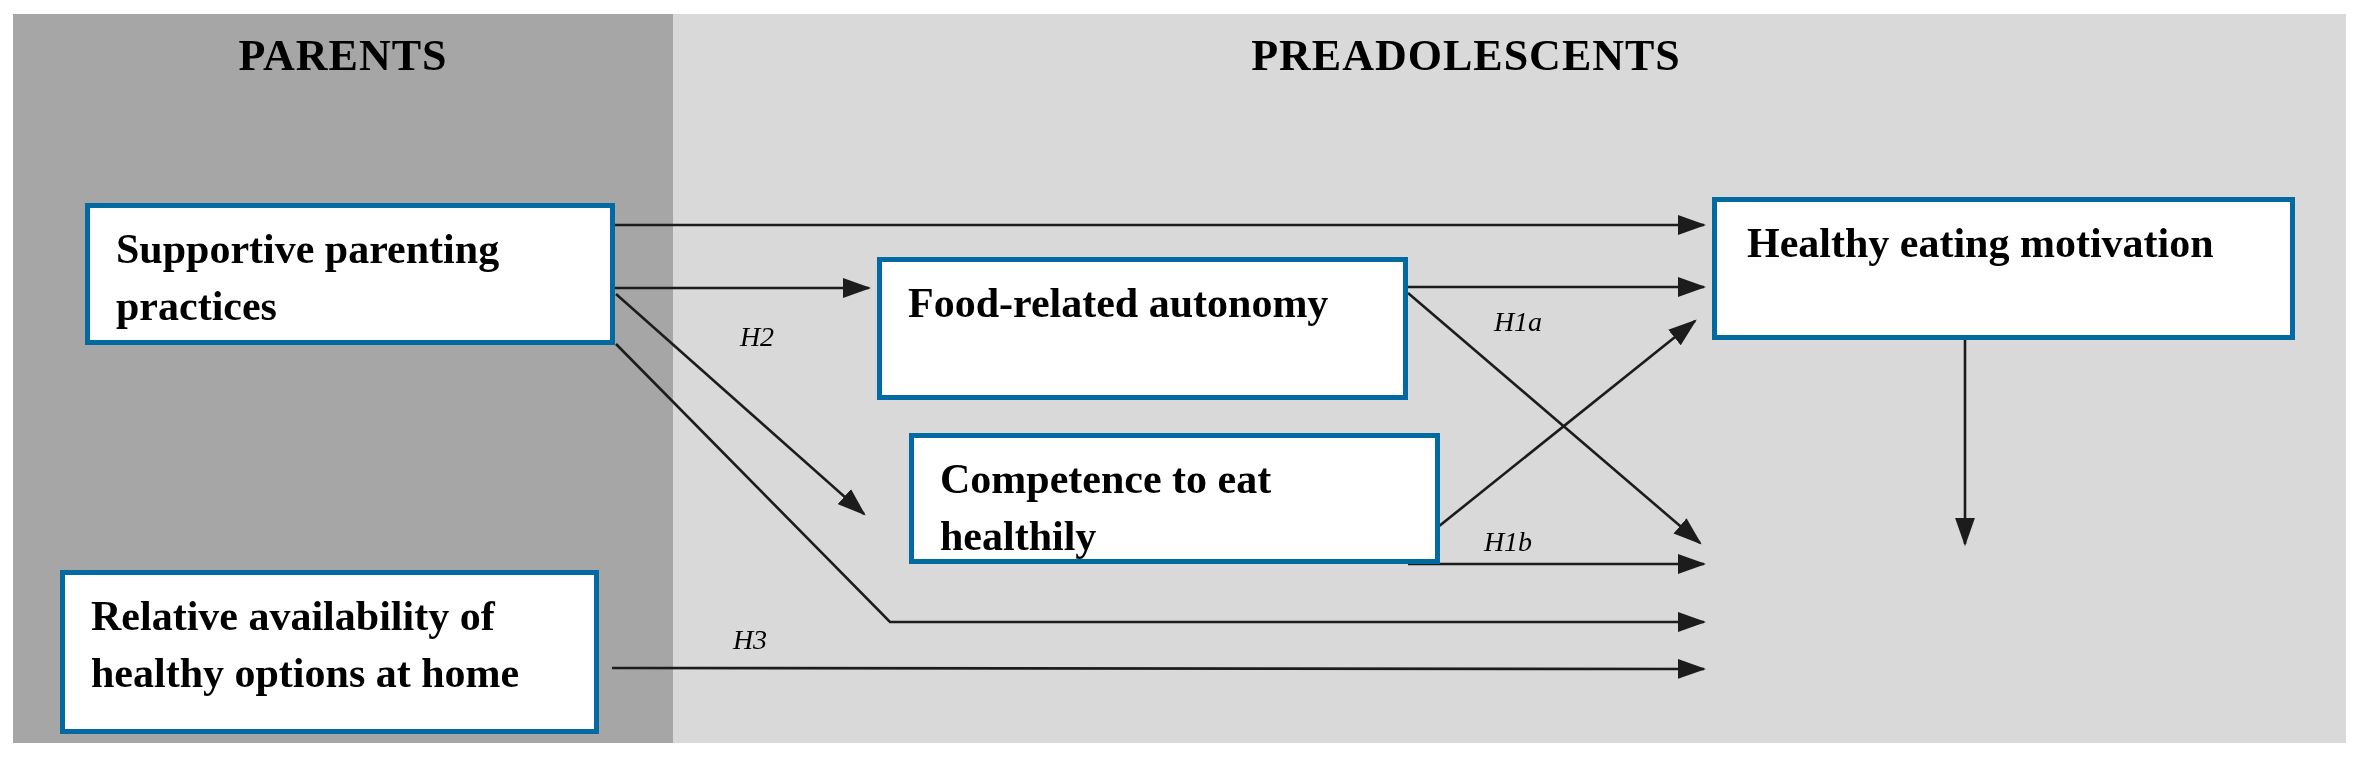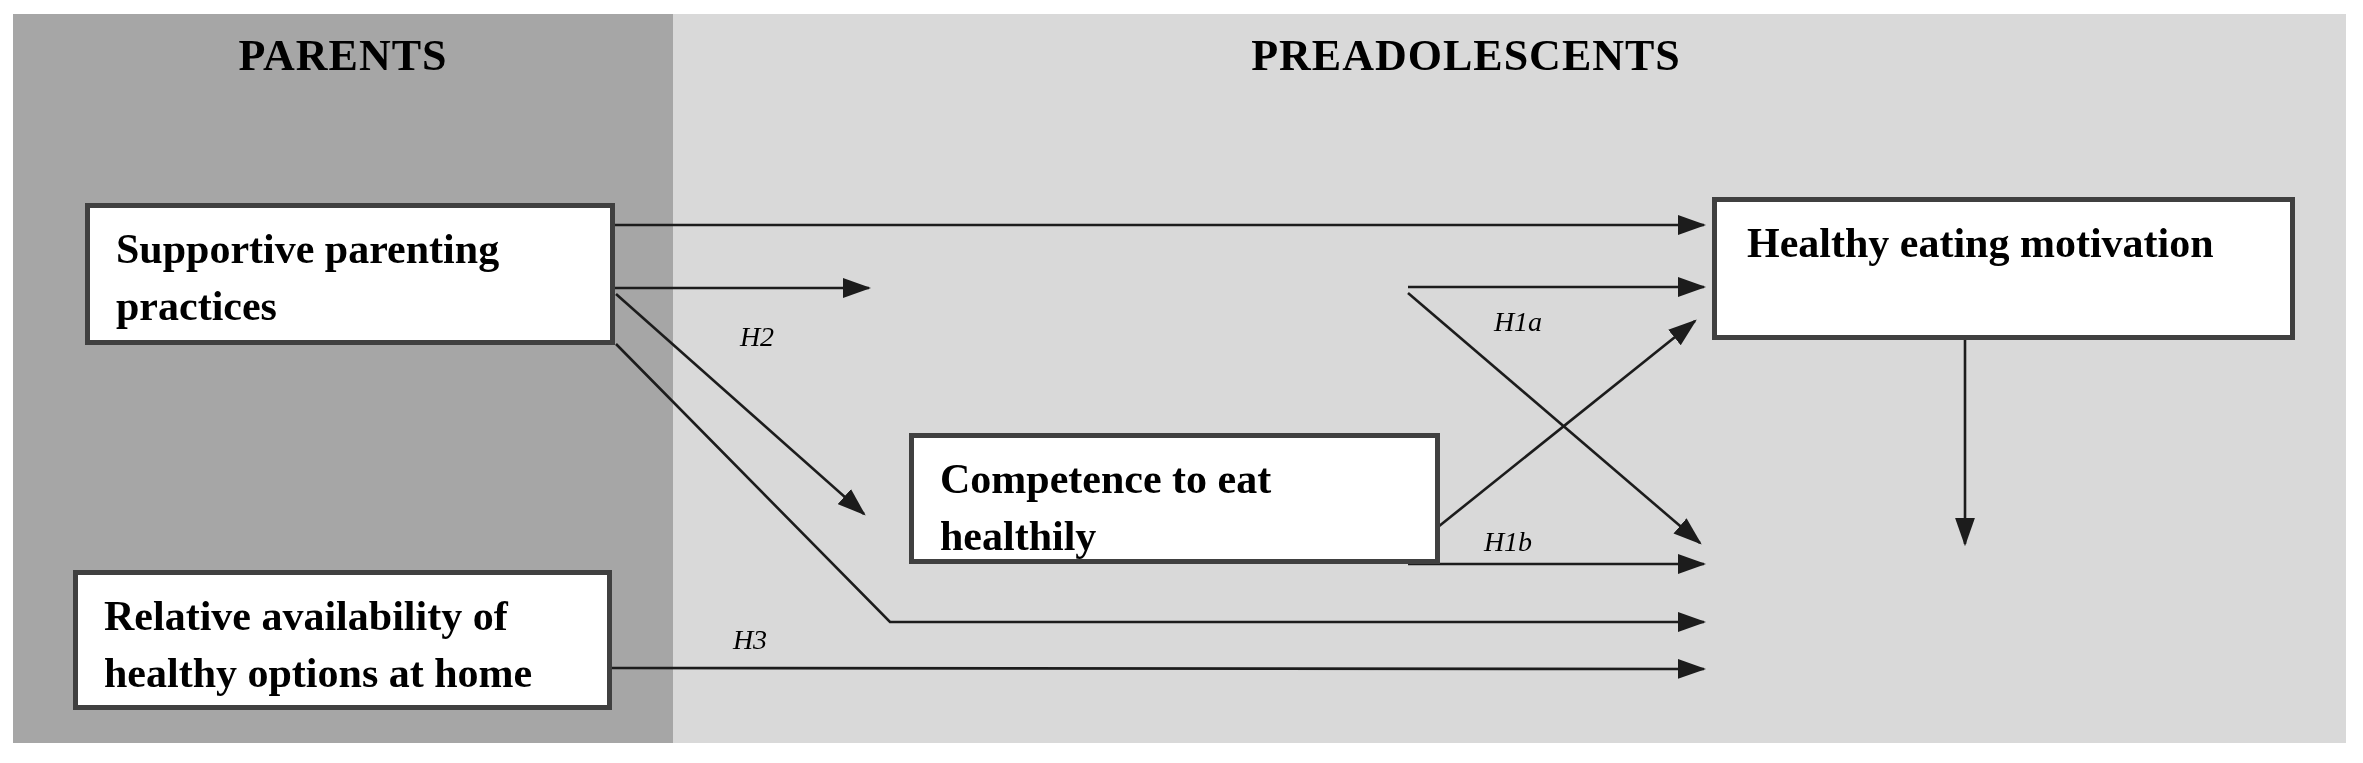--- a/index.html
+++ b/index.html
@@ -26,27 +26,27 @@
     font-size:44px;font-weight:bold;letter-spacing:1px;
     text-align:right;white-space:nowrap;
     transform:translateX(-50%);
   }
   .col-header.parents{left:343px;}
   .col-header.pre{left:1466px;}
   .arrow-layer{position:absolute;left:0;top:0;width:2363px;height:763px;}
   .node{
     position:absolute;
     background:var(--c-box-fill);
-    border:5px solid #404040;
+    border:5px solid #0369a1;
     box-sizing:border-box;
     font-size:42px;font-weight:bold;line-height:1.35;
     padding:13px 10px 10px 26px;
   }
   .node.supportive{left:85px; top:203px; width:530px;height:142px;}
-  .node.availability{left:73px; top:570px; width:539px;height:140px;}
+  .node.availability{left:60px; top:570px; width:539px;height:164px;}
   .node.autonomy{left:877px; top:257px; width:531px;height:143px;}
   .node.competence{left:909px; top:433px; width:531px;height:131px;}
   .node.motivation{left:1712px;top:197px; width:583px;height:143px;padding-left:30px;}
   .node.intake{left:1712px;top:552px; width:583px;height:140px;}
   .hyp-label{
     position:absolute;
     font-size:28px;font-style:italic;
     transform:translate(-50%,-50%);
     white-space:nowrap;
   }
@@ -87,20 +87,23 @@
   </svg>
 
   <div class="node supportive">
     <span>Supportive parenting practices</span>
   </div>
 
   <div class="node availability">
     <span>Relative availability of healthy options at home</span>
   </div>
 
+  <div class="node autonomy">
+    <span>Food-related autonomy</span>
+  </div>
 
   <div class="node competence">
     <span>Competence to eat healthily</span>
   </div>
 
   <div class="node motivation">
     <span>Healthy eating motivation</span>
   </div>
 
 

